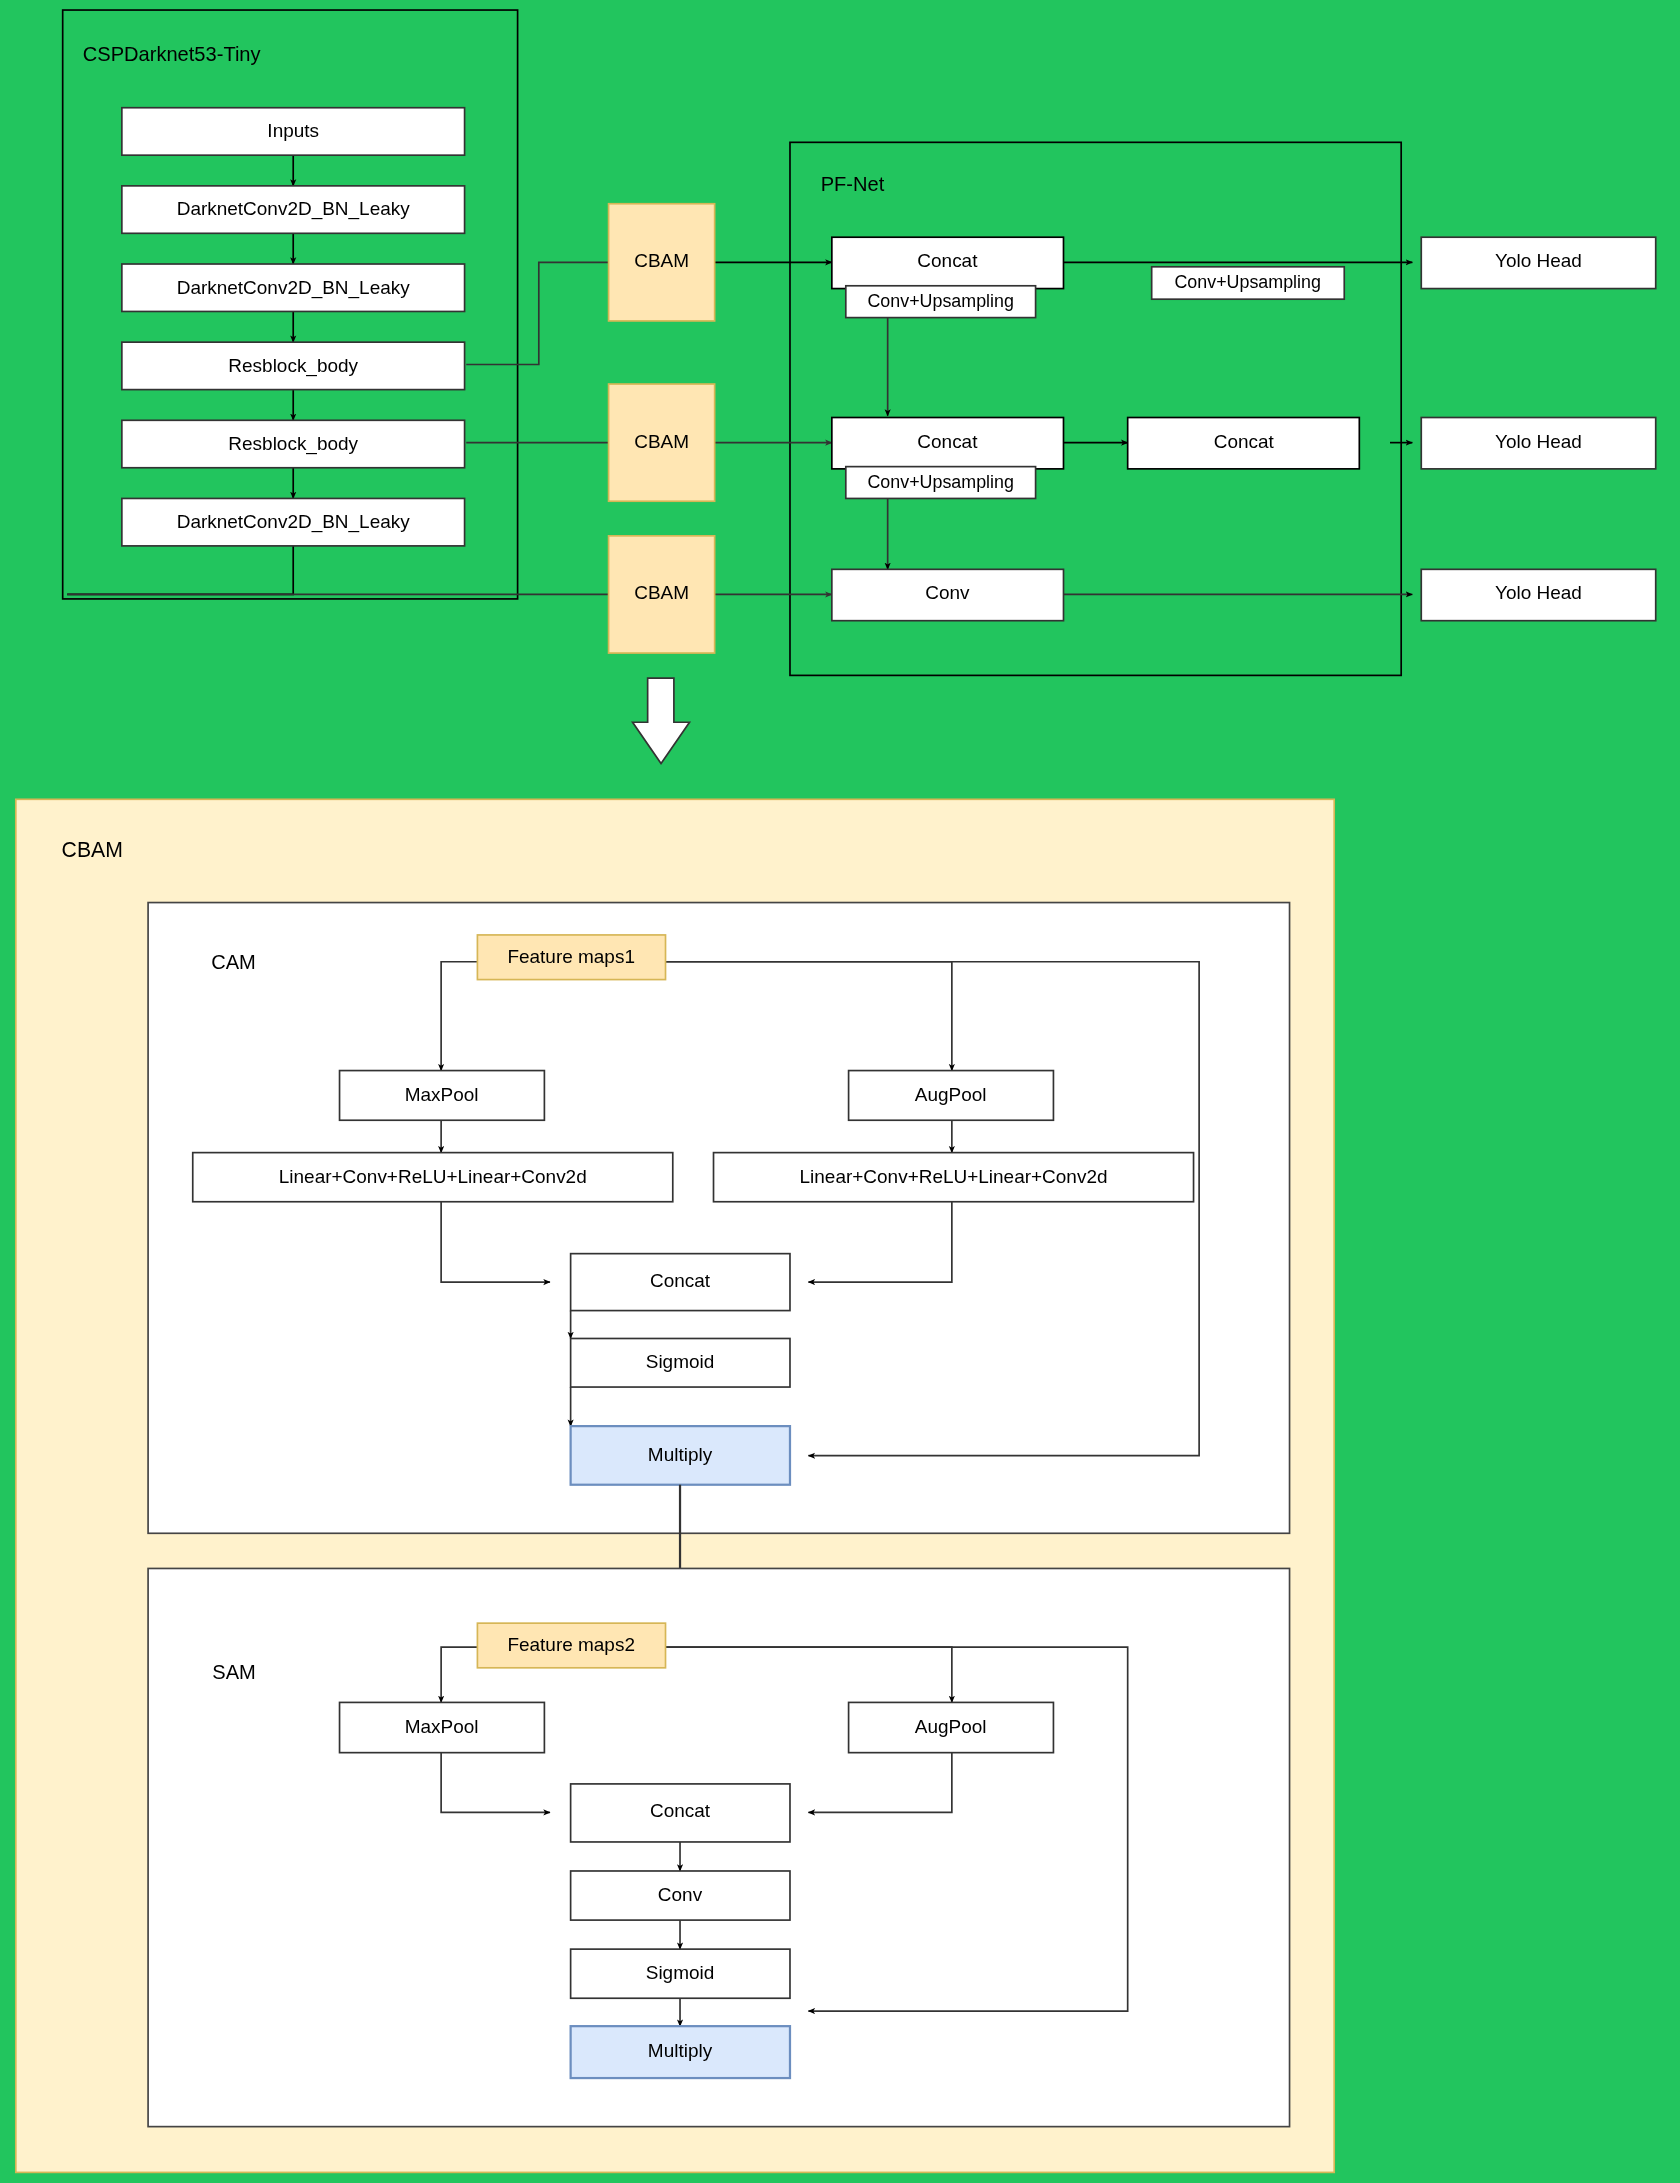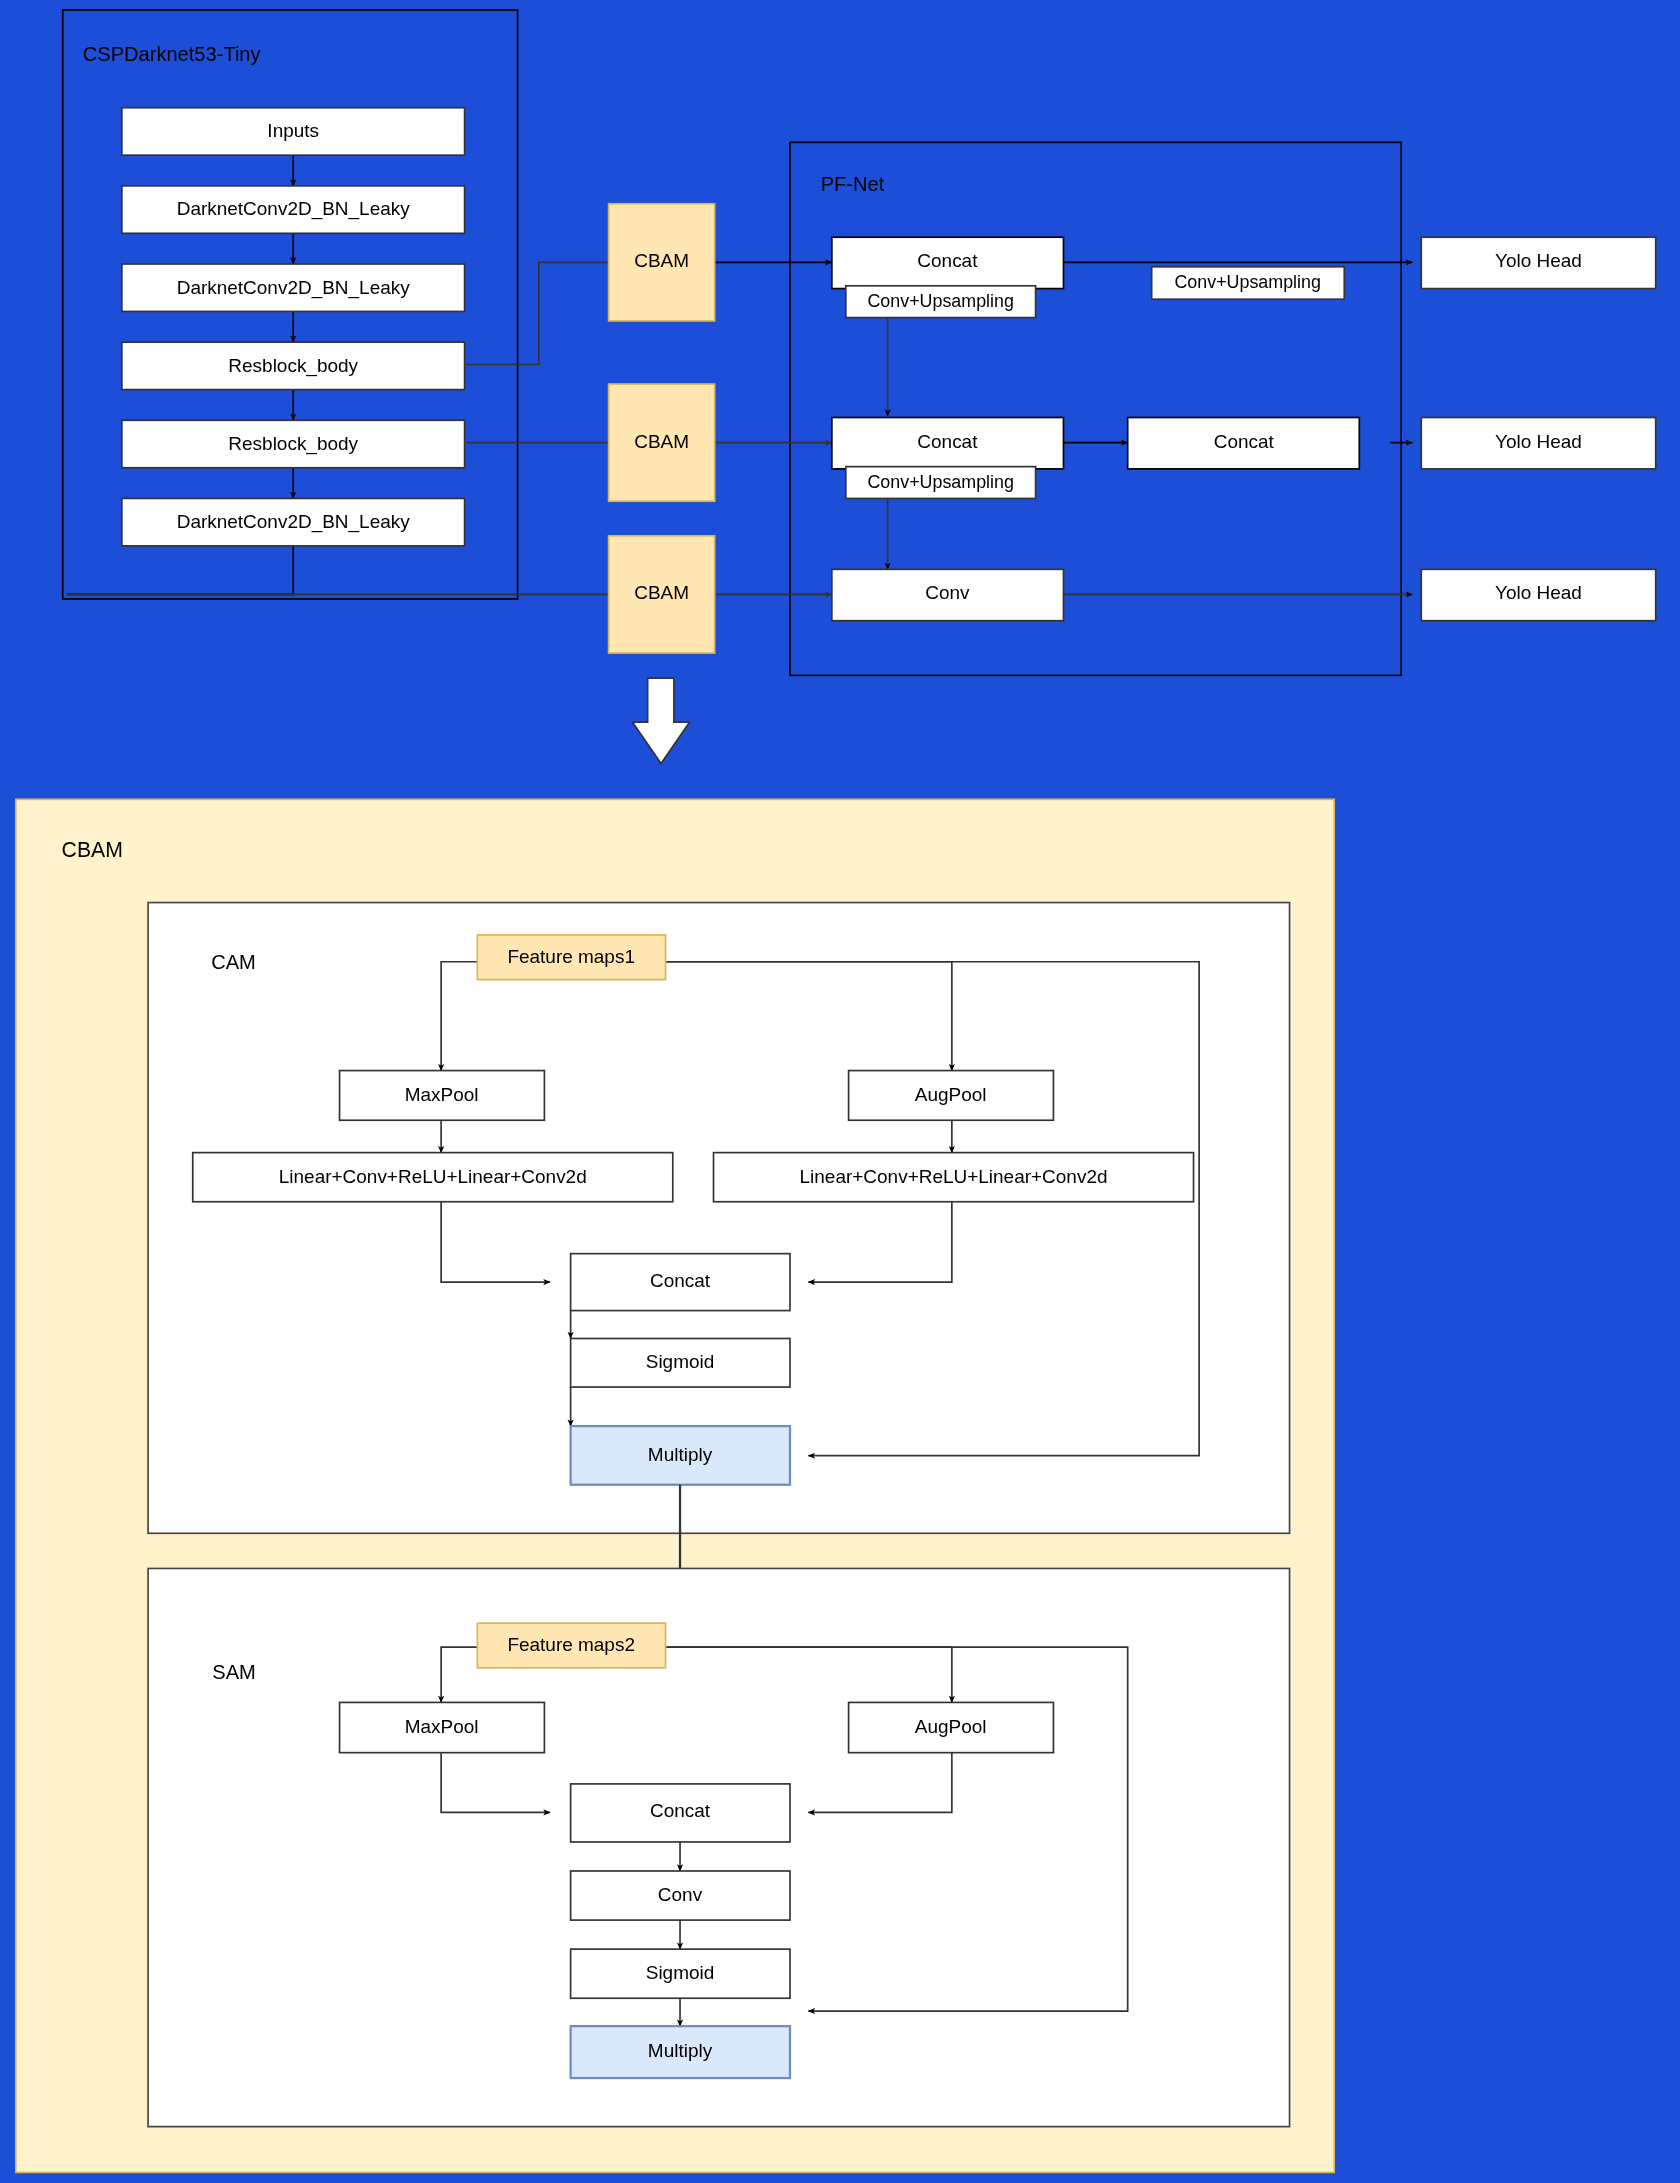--- a/index.html
+++ b/index.html
@@ -1,17 +1,17 @@
 <!DOCTYPE html>
 <html style="font-size:9px"><head>
 <meta charset="utf-8">
 <style>
   html,body{margin:0;padding:0;background:#ffffff;}
   body{font-family:"Liberation Sans", sans-serif;}
-  #root{position:relative;width:1681px;height:2183px;background:#1d4ed8;overflow:hidden;}
+  #root{position:relative;width:1681px;height:2183px;background:#22c55e;overflow:hidden;}
   svg{position:absolute;left:0;top:0;width:1681px;height:2183px;}
   .nodetxt{font-family:"Liberation Sans", sans-serif; text-anchor:middle; dominant-baseline:middle; fill:#000000;}
   .grouplabel{font-family:"Liberation Sans", sans-serif; text-anchor:start; dominant-baseline:middle; fill:#000000;}
 </style>
 </head>
 <body>
 
 <div id="root">
 <svg viewBox="0 0 3011 3911" xmlns="http://www.w3.org/2000/svg">
   <defs>

